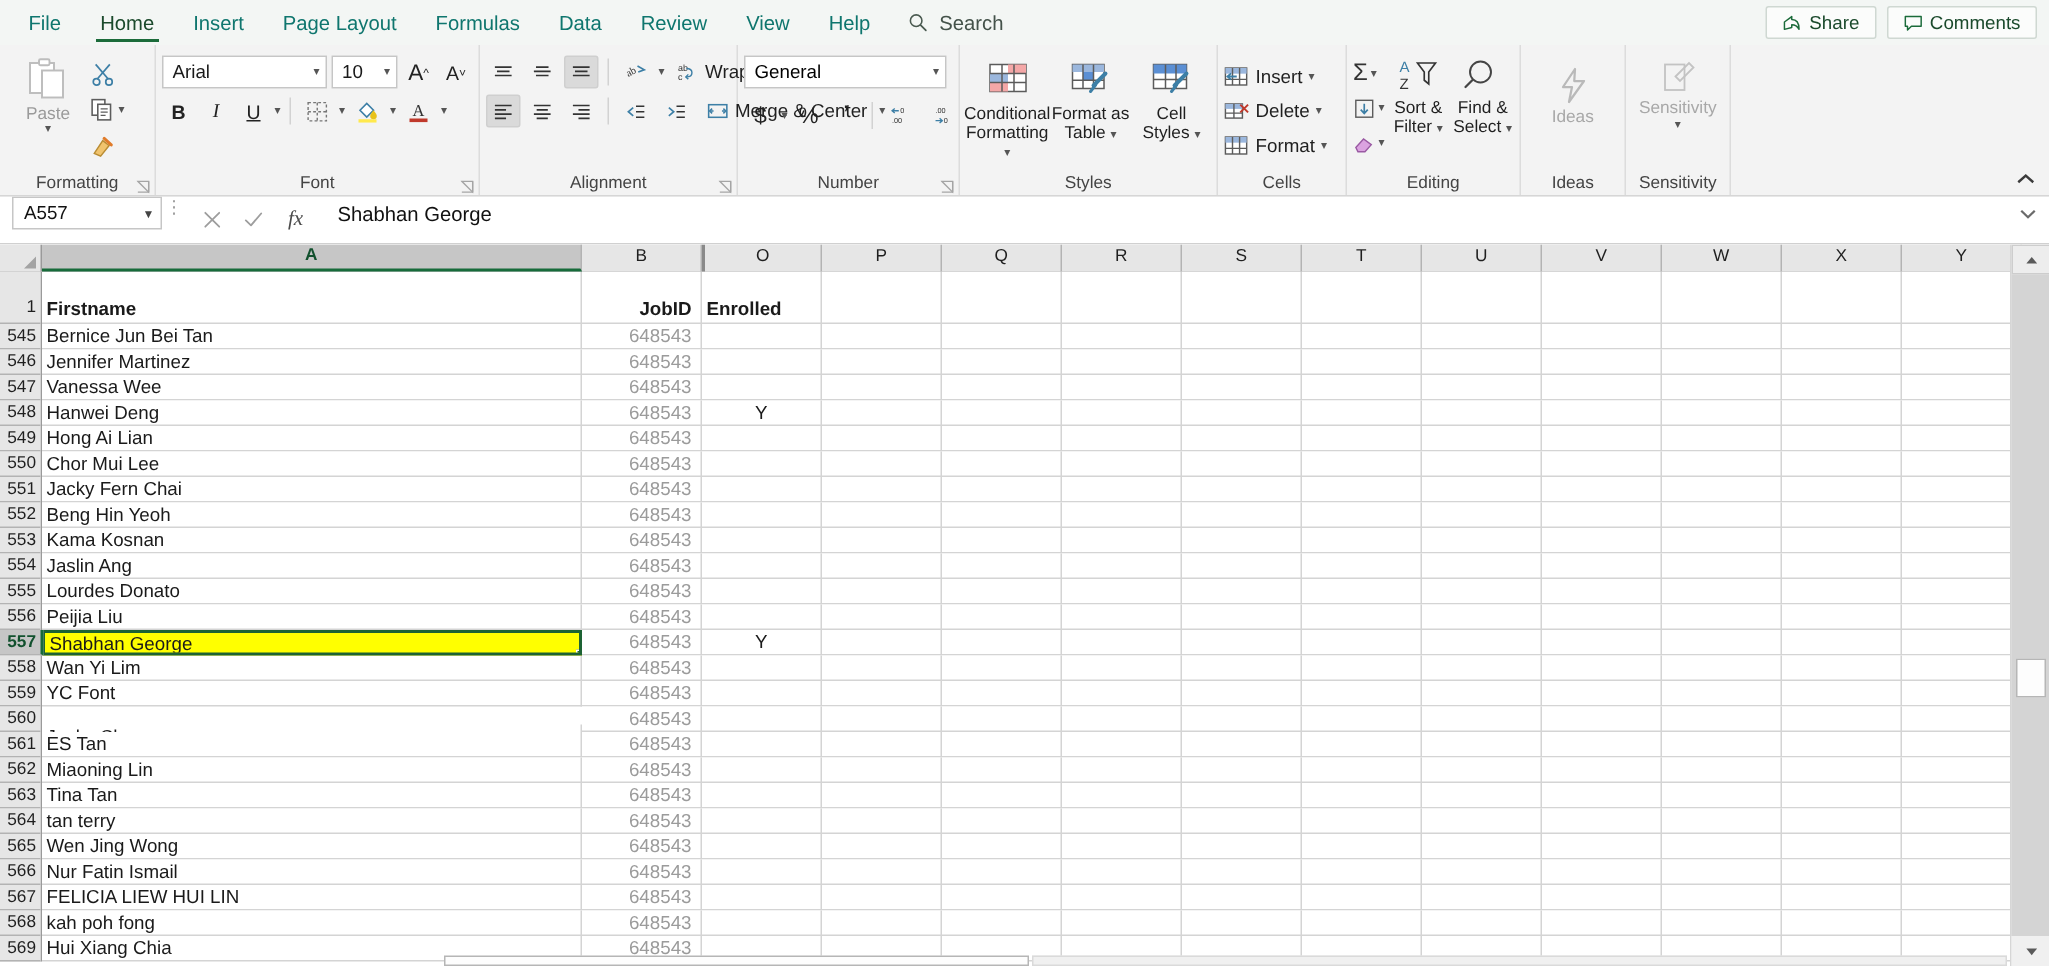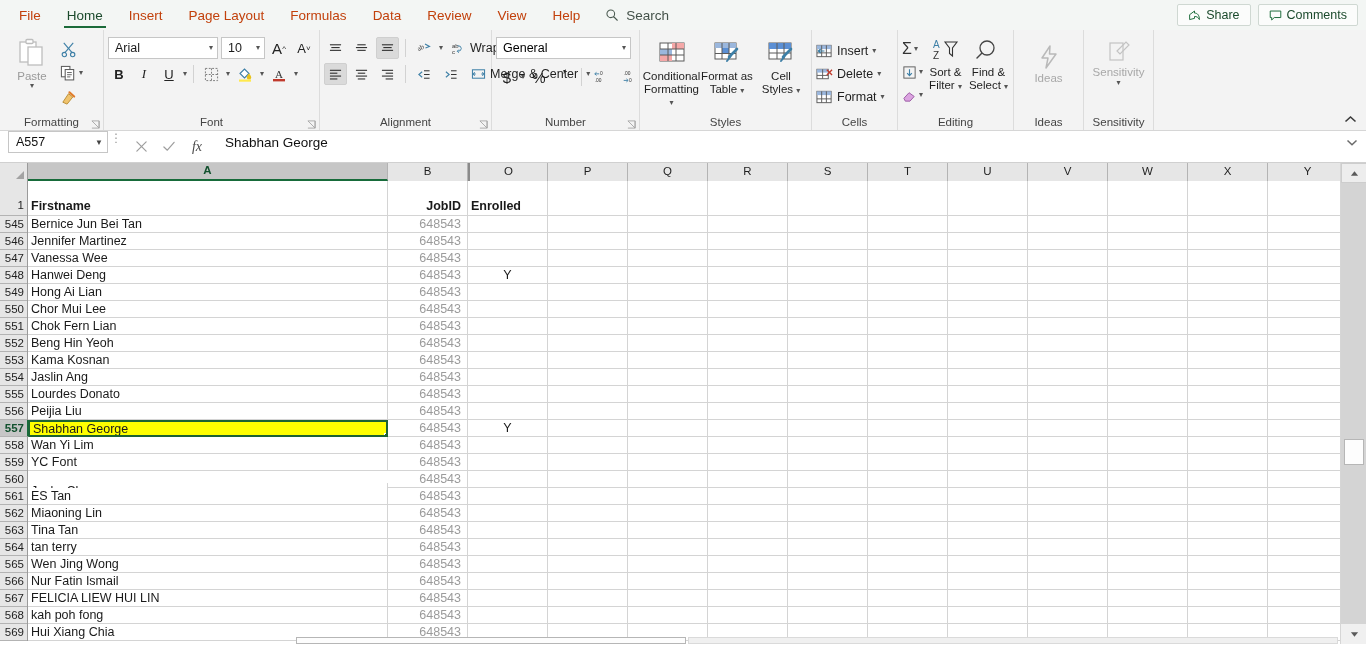--- a/index.html
+++ b/index.html
@@ -17,21 +17,21 @@
     position: relative;
     height: 30px;
     background: #f3f6f4;
     display: flex;
     align-items: stretch;
     padding-left: 6px;
   }
   .tab {
     padding: 0 13px;
     font-size: 13.5px;
-    color: #c2410c;
+    color: #0f766e;
     display: flex;
     align-items: center;
     cursor: pointer;
     position: relative;
     white-space: nowrap;
   }
   .tab.active { color: #1b4a2c; font-weight: 400; }
   .tab.active::after {
     content: "";
     position: absolute;
@@ -1051,21 +1051,21 @@
         <div class="cell" style="width: 80px;"></div>
         <div class="cell" style="width: 80px;"></div>
         <div class="cell" style="width: 80px;"></div>
         <div class="cell" style="width: 80px;"></div>
         <div class="cell" style="width: 80px;"></div>
         <div class="cell" style="width: 80px;"></div>
         <div class="cell" style="width: 80px;"></div>
       </div>
       <div class="grow">
         <div class="cell" style="width: 360px;">
-          <span>Chok Fern Lian</span>
+          <span>Jacky Fern Chai</span>
         </div>
         <div class="cell num" style="width: 80px;">
           <span>648543</span>
         </div>
         <div class="cell ctr" style="width: 80px;">
           <span></span>
         </div>
         <div class="cell" style="width: 80px;"></div>
         <div class="cell" style="width: 80px;"></div>
         <div class="cell" style="width: 80px;"></div>

